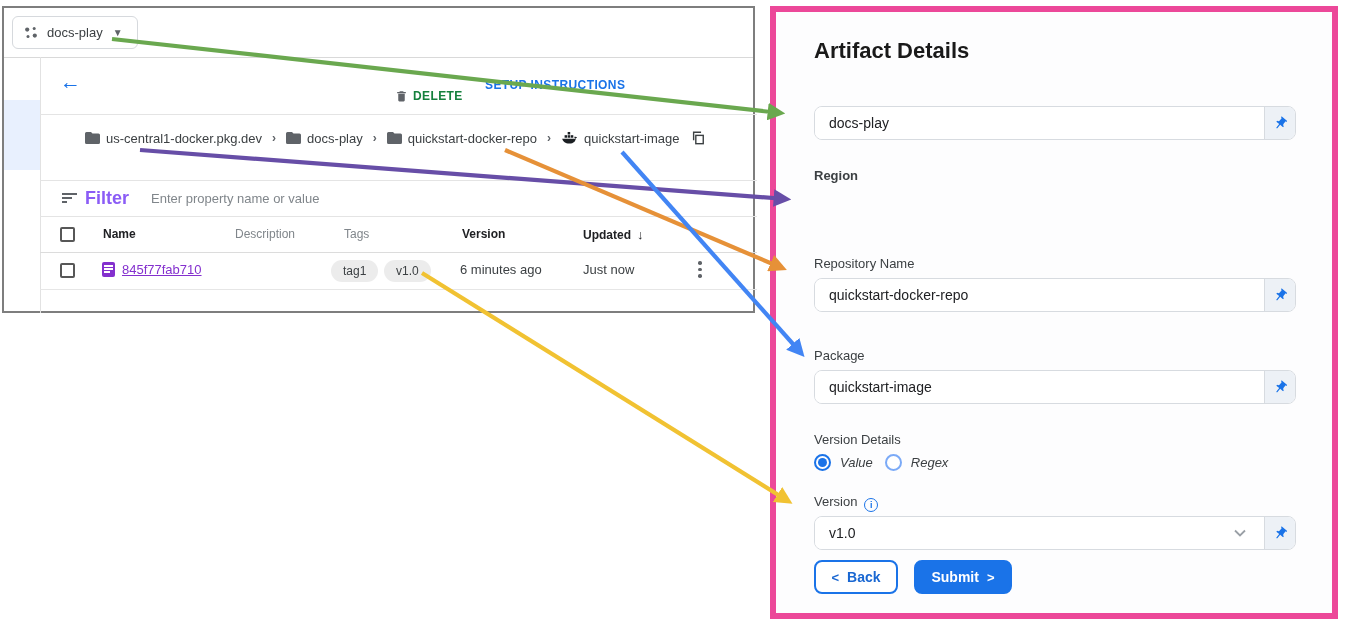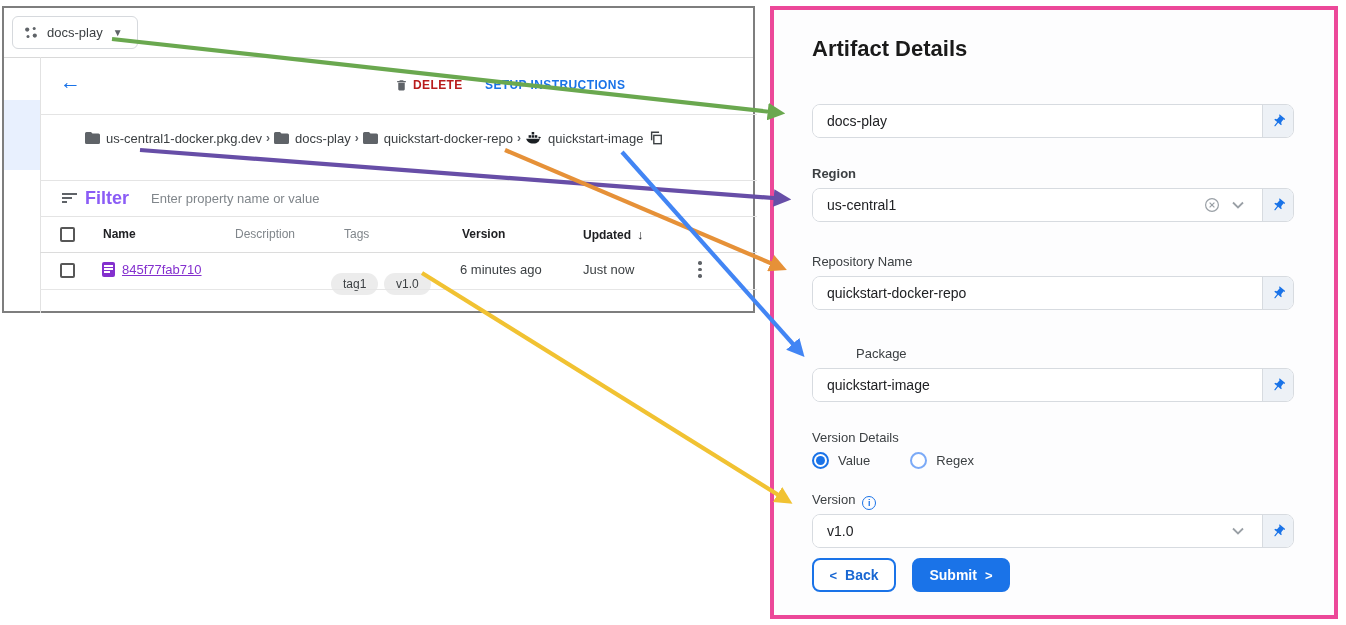--- a/index.html
+++ b/index.html
@@ -16,24 +16,24 @@
   .proj-caret{font-size:10px;color:#5f6368;margin-left:2px;}
   .searchbox{left:204px;top:8px;width:540px;height:33px;border:1px solid #d2d5d9;border-radius:8px;background:#fbfbfb;
              display:flex;align-items:center;padding:0 16px;box-sizing:border-box;font-size:14px;color:#3c4043;}
   .sidebar-divider{left:36px;top:49px;width:1px;height:256px;background:#e2e2e2;}
   .sidebar-highlight{left:0;top:92px;width:36px;height:70px;background:#e8f0fe;}
 
   .page-header{left:36px;top:49px;width:717px;height:57px;border-bottom:1px solid #e4e4e4;}
   .back-arrow{left:20px;top:15px;font-size:21px;color:#1a73e8;line-height:20px;}
   .page-title{left:60px;top:18px;font-size:17px;color:#202124;}
   .hdr-action{display:flex;align-items:center;gap:5px;font-size:12px;font-weight:bold;letter-spacing:.4px;}
-  .delete-action{left:355px;top:21px;color:#b91c1c;}
+  .delete-action{left:355px;top:32px;color:#15803d;}
   .setup-action{left:445px;top:21px;color:#1a73e8;}
 
-  .breadcrumb{left:81px;top:119px;height:22px;display:flex;align-items:center;gap:2px;font-size:13px;color:#3c4043;}
+  .breadcrumb{left:81px;top:119px;height:22px;display:flex;align-items:center;gap:8px;font-size:13px;color:#3c4043;}
   .crumb{display:flex;align-items:center;gap:6px;}
   .crumb-sep{color:#5f6368;font-weight:bold;font-size:12px;margin:0 2px;}
 
   .rule{left:36px;width:717px;height:1px;background:#e4e4e4;}
   .filter-row{left:36px;top:172px;width:717px;height:36px;display:flex;align-items:center;}
   .filter-icon{margin-left:22px;width:15px;height:11px;position:relative;}
   .filter-icon i{position:absolute;left:0;height:2px;background:#5f6368;display:block;}
   .filter-icon i:nth-child(1){top:0;width:15px;}
   .filter-icon i:nth-child(2){top:4px;width:10px;}
   .filter-icon i:nth-child(3){top:8px;width:5px;}
@@ -43,36 +43,36 @@
   .checkbox{width:15px;height:15px;border:2px solid #575757;border-radius:2px;background:#fff;box-sizing:border-box;}
   .thead{font-size:12px;padding-left:38px;}
   .th-strong{font-weight:bold;color:#202124;}
   .th-dim{color:#80868b;}
   .sort-arrow{font-weight:bold;font-size:13px;color:#202124;margin-left:6px;}
 
   .doc-icon{width:13px;height:15px;background:#8430ce;border-radius:2px;position:relative;}
   .doc-icon i{position:absolute;left:2px;height:1.5px;background:#fff;display:block;width:9px;}
   .doc-icon i:nth-child(1){top:3px;}.doc-icon i:nth-child(2){top:6px;}.doc-icon i:nth-child(3){top:9px;width:6px;}
   .digest-link{font-size:13px;color:#8430ce;text-decoration:underline;}
-  .chip{height:22px;border-radius:11px;background:#ececec;color:#3c4043;font-size:12px;display:flex;align-items:center;padding:0 12px;box-sizing:border-box;margin-top:13px;}
+  .chip{height:22px;border-radius:11px;background:#ececec;color:#3c4043;font-size:12px;display:flex;align-items:center;padding:0 12px;box-sizing:border-box;}
   .cell-text{font-size:13px;color:#3c4043;}
   .dots-menu{width:4px;}
   .dots-menu i{display:block;width:3.5px;height:3.5px;border-radius:50%;background:#5f6368;margin:0 0 3px 0;}
 
   
-  .panel{left:770px;top:6px;width:568px;height:613px;border:4px solid #ec4899;background:#fdfdfe;box-sizing:border-box;}
+  .panel{left:770px;top:6px;width:568px;height:613px;border:6px solid #ec4899;background:#fdfdfe;box-sizing:border-box;}
   .form-title{left:38px;top:26px;font-size:22px;font-weight:bold;color:#1a1a1a;}
   .field-label{font-size:13px;color:#3c4043;}
   .control{display:flex;align-items:stretch;width:482px;height:34px;border:1px solid #d7dbe0;border-radius:8px;overflow:hidden;background:#fff;box-sizing:border-box;}
   .control .value-area{flex:1;display:flex;align-items:center;padding:0 14px;font-size:14px;color:#202124;background:#fff;}
   .control .value-area .val{flex:1;}
   .control .tail-icons{display:flex;align-items:center;gap:12px;margin-right:4px;}
   .control .pin-box{width:30px;background:#edf1f6;border-left:1px solid #d7dbe0;display:flex;align-items:center;justify-content:center;}
 
-  .radio-row{display:flex;align-items:flex-end;gap:40px;}
+  .radio-row{display:flex;align-items:flex-end;gap:12px;font-style:italic;}
   .radio-opt{display:flex;align-items:center;gap:9px;font-size:13px;color:#3c4043;}
   .radio{width:17px;height:17px;border-radius:50%;box-sizing:border-box;display:flex;align-items:center;justify-content:center;}
   .radio.sel{border:2px solid #1a73e8;}
   .radio.sel i{width:9px;height:9px;border-radius:50%;background:#1a73e8;display:block;}
   .radio.unsel{border:2px solid #7baaf7;background:#fff;}
   .info-badge{display:inline-flex;align-items:center;justify-content:center;width:14px;height:14px;border:1.4px solid #1a73e8;border-radius:50%;
               color:#1a73e8;font-size:9px;font-weight:bold;margin-left:7px;vertical-align:-2px;box-sizing:border-box;}
 
   .btn{height:34px;border-radius:8px;display:flex;align-items:center;justify-content:center;gap:8px;font-size:14px;font-weight:bold;box-sizing:border-box;}
   .btn-back{left:38px;top:548px;width:84px;background:#fff;border:2px solid #1a73e8;color:#1967d2;}
@@ -210,53 +210,34 @@
           <span class="val">docs-play</span>
         </div>
       <div class="pin-box">
         <svg width="15" height="15" viewBox="0 0 24 24">
             <path fill="#1a73e8" transform="rotate(40 12 12)" d="M16,9V4h1c0.55,0,1-0.45,1-1s-0.45-1-1-1H7C6.45,2,6,2.45,6,3s0.45,1,1,1h1v5c0,1.66-1.34,3-3,3v2h5.97v7l1,1l1-1v-7H19v-2C17.34,12,16,10.66,16,9z"></path>
           </svg>
       </div>
     </div>
 
     <span class="abs field-label" style="left:38px;top:156px;font-weight:bold;">Region</span>
-    <div class="abs control" style="left:38px;top:178px;">
-      <div class="value-area">
-        <span class="val">us-central1</span>
-        <span class="tail-icons">
-          <svg width="16" height="16" viewBox="0 0 20 20" fill="none" stroke="#9aa0a6" stroke-width="1.5">
-            <circle cx="10" cy="10" r="8"></circle>
-              <path d="M7 7l6 6M13 7l-6 6"></path>
-          </svg>
-          <svg width="12" height="8" viewBox="0 0 12 8" fill="none" stroke="#9aa0a6" stroke-width="1.8">
-            <path d="M1 1.5l5 5 5-5"></path>
-          </svg>
-        </span>
-      </div>
-      <div class="pin-box">
-        <svg width="15" height="15" viewBox="0 0 24 24">
-            <path fill="#1a73e8" transform="rotate(40 12 12)" d="M16,9V4h1c0.55,0,1-0.45,1-1s-0.45-1-1-1H7C6.45,2,6,2.45,6,3s0.45,1,1,1h1v5c0,1.66-1.34,3-3,3v2h5.97v7l1,1l1-1v-7H19v-2C17.34,12,16,10.66,16,9z"></path>
-          </svg>
-      </div>
-    </div>
 
     <span class="abs field-label" style="left:38px;top:244px;">Repository Name</span>
     <div class="abs control" style="left:38px;top:266px;">
       <div class="value-area">
           <span class="val">quickstart-docker-repo</span>
         </div>
       <div class="pin-box">
         <svg width="15" height="15" viewBox="0 0 24 24">
             <path fill="#1a73e8" transform="rotate(40 12 12)" d="M16,9V4h1c0.55,0,1-0.45,1-1s-0.45-1-1-1H7C6.45,2,6,2.45,6,3s0.45,1,1,1h1v5c0,1.66-1.34,3-3,3v2h5.97v7l1,1l1-1v-7H19v-2C17.34,12,16,10.66,16,9z"></path>
           </svg>
       </div>
     </div>
 
-    <span class="abs field-label" style="left:38px;top:336px;margin-left:44px;">Package</span>
+    <span class="abs field-label" style="left:38px;top:336px;">Package</span>
     <div class="abs control" style="left:38px;top:358px;">
       <div class="value-area">
           <span class="val">quickstart-image</span>
         </div>
       <div class="pin-box">
         <svg width="15" height="15" viewBox="0 0 24 24">
             <path fill="#1a73e8" transform="rotate(40 12 12)" d="M16,9V4h1c0.55,0,1-0.45,1-1s-0.45-1-1-1H7C6.45,2,6,2.45,6,3s0.45,1,1,1h1v5c0,1.66-1.34,3-3,3v2h5.97v7l1,1l1-1v-7H19v-2C17.34,12,16,10.66,16,9z"></path>
           </svg>
       </div>
     </div>

